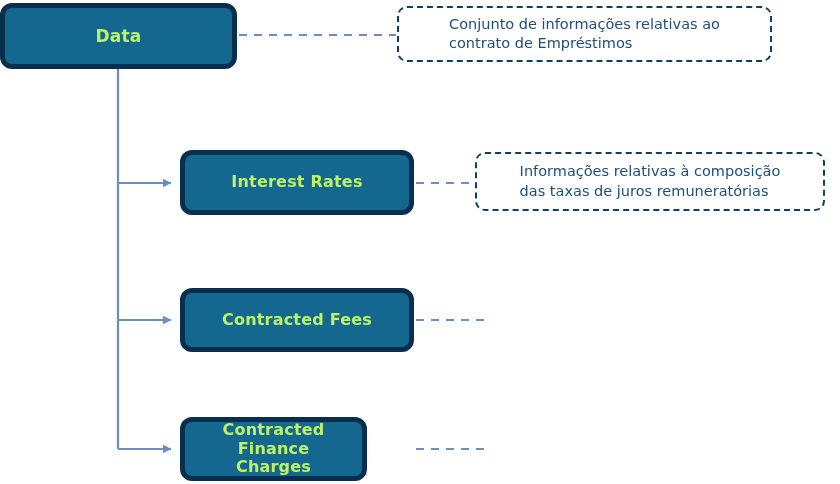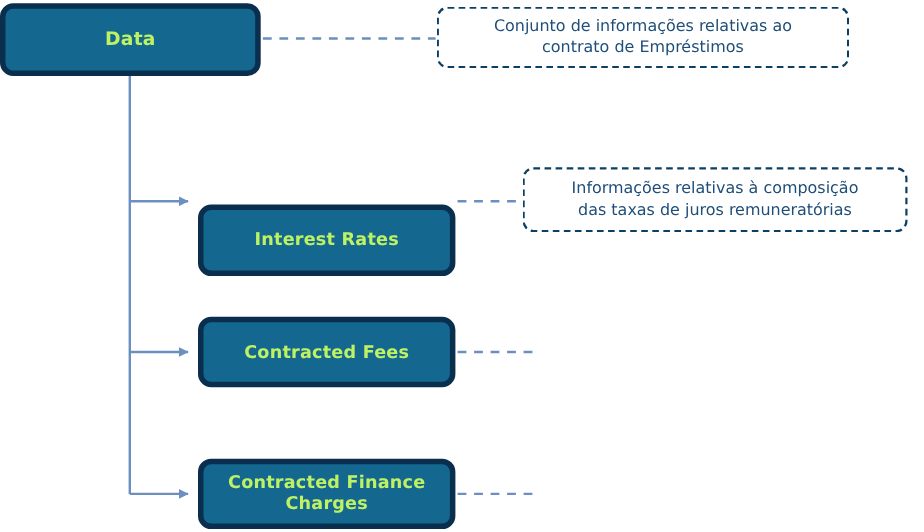--- a/index.html
+++ b/index.html
@@ -41,35 +41,35 @@
     line-height: 1.18;
     z-index: 3;
   }
   .node-label {
     display: block;
     padding: 0 10px;
     white-space: pre-line;
   }
 
   #node-root   { left: 0px;   top: 3px;   width: 237px; height: 66px; font-size: 17px; }
-  #node-rates  { left: 180px; top: 150px; width: 234px; height: 65px; font-size: 16px; margin-top: 36px; }
+  #node-rates  { left: 180px; top: 150px; width: 234px; height: 65px; font-size: 16px; }
   #node-fees   { left: 180px; top: 288px; width: 234px; height: 64px; font-size: 16px; }
-  #node-charges{ left: 180px; top: 417px; width: 234px; height: 64px; font-size: 16px; }
+  #node-charges{ left: 180px; top: 417px; width: 187px; height: 64px; font-size: 16px; }
 
   
   .note {
     position: absolute;
     box-sizing: border-box;
     background: #ffffff;
     border: 2px dashed #0d3f63;
     border-radius: 10px;
     display: flex;
     align-items: center;
     justify-content: center;
-    text-align: center;
+    text-align: left;
     color: #1f4e79;
     font-size: 14.5px;
     line-height: 1.32;
     z-index: 3;
   }
   .note-text {
     display: block;
     padding: 0 8px;
     white-space: pre-line;
   }

